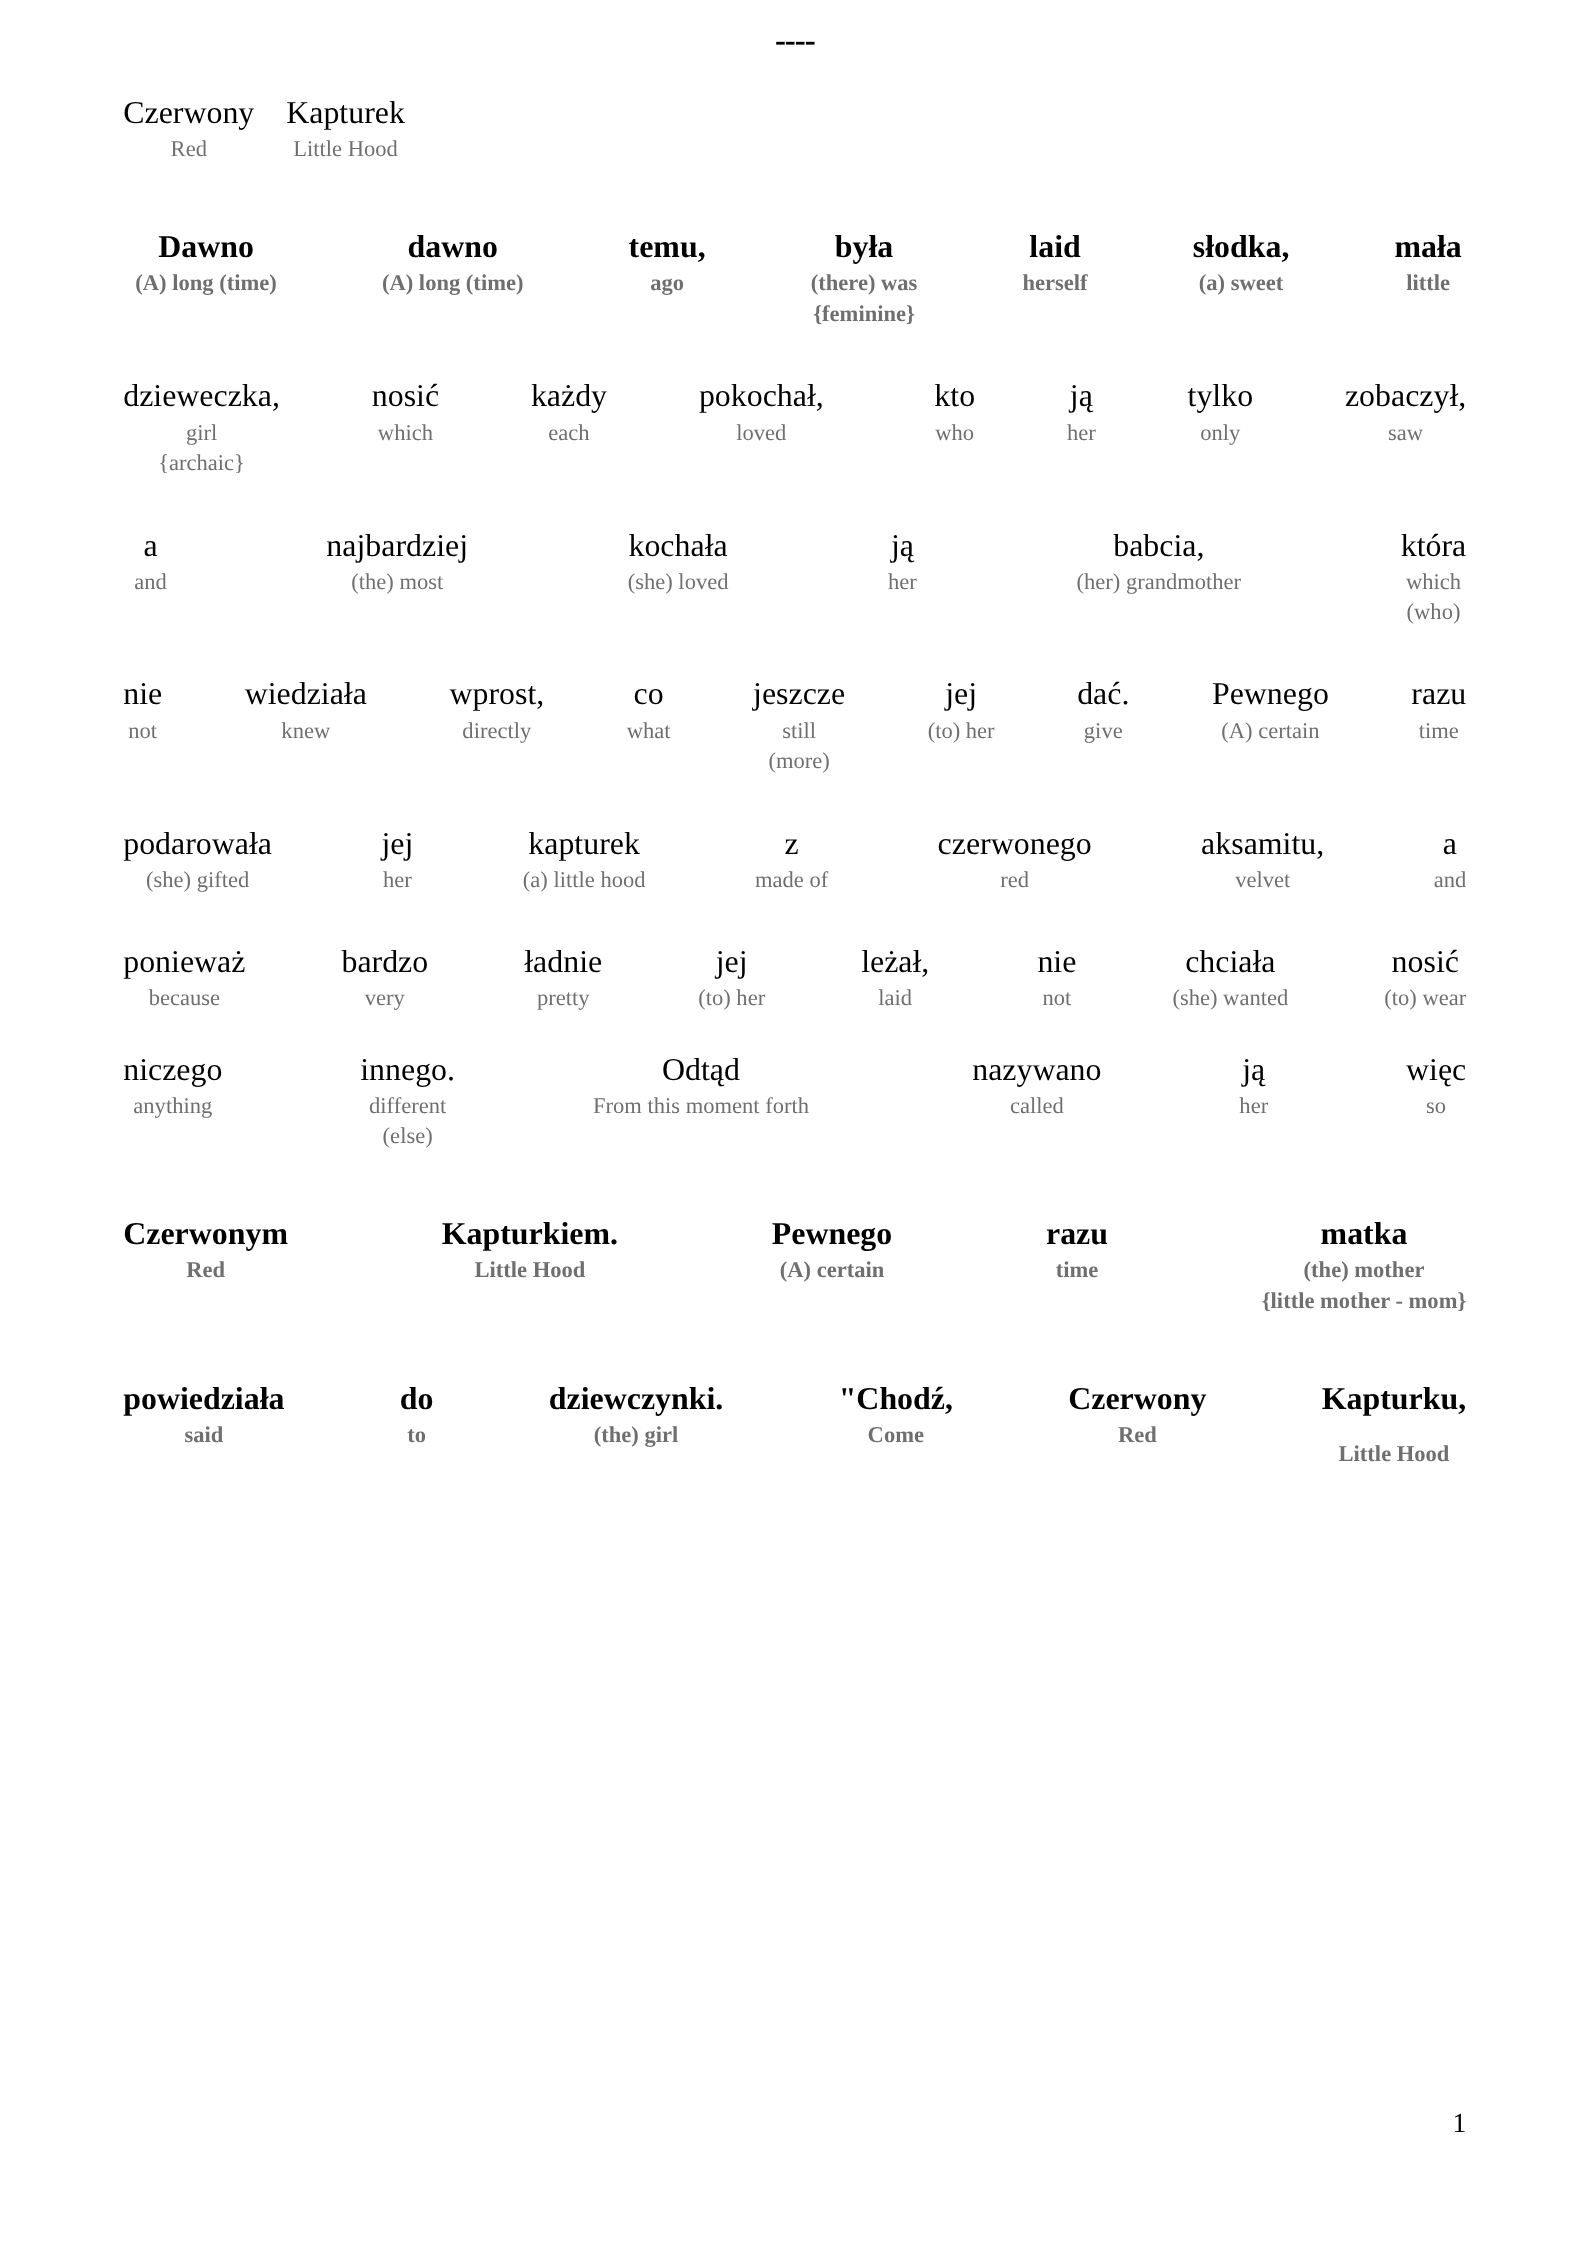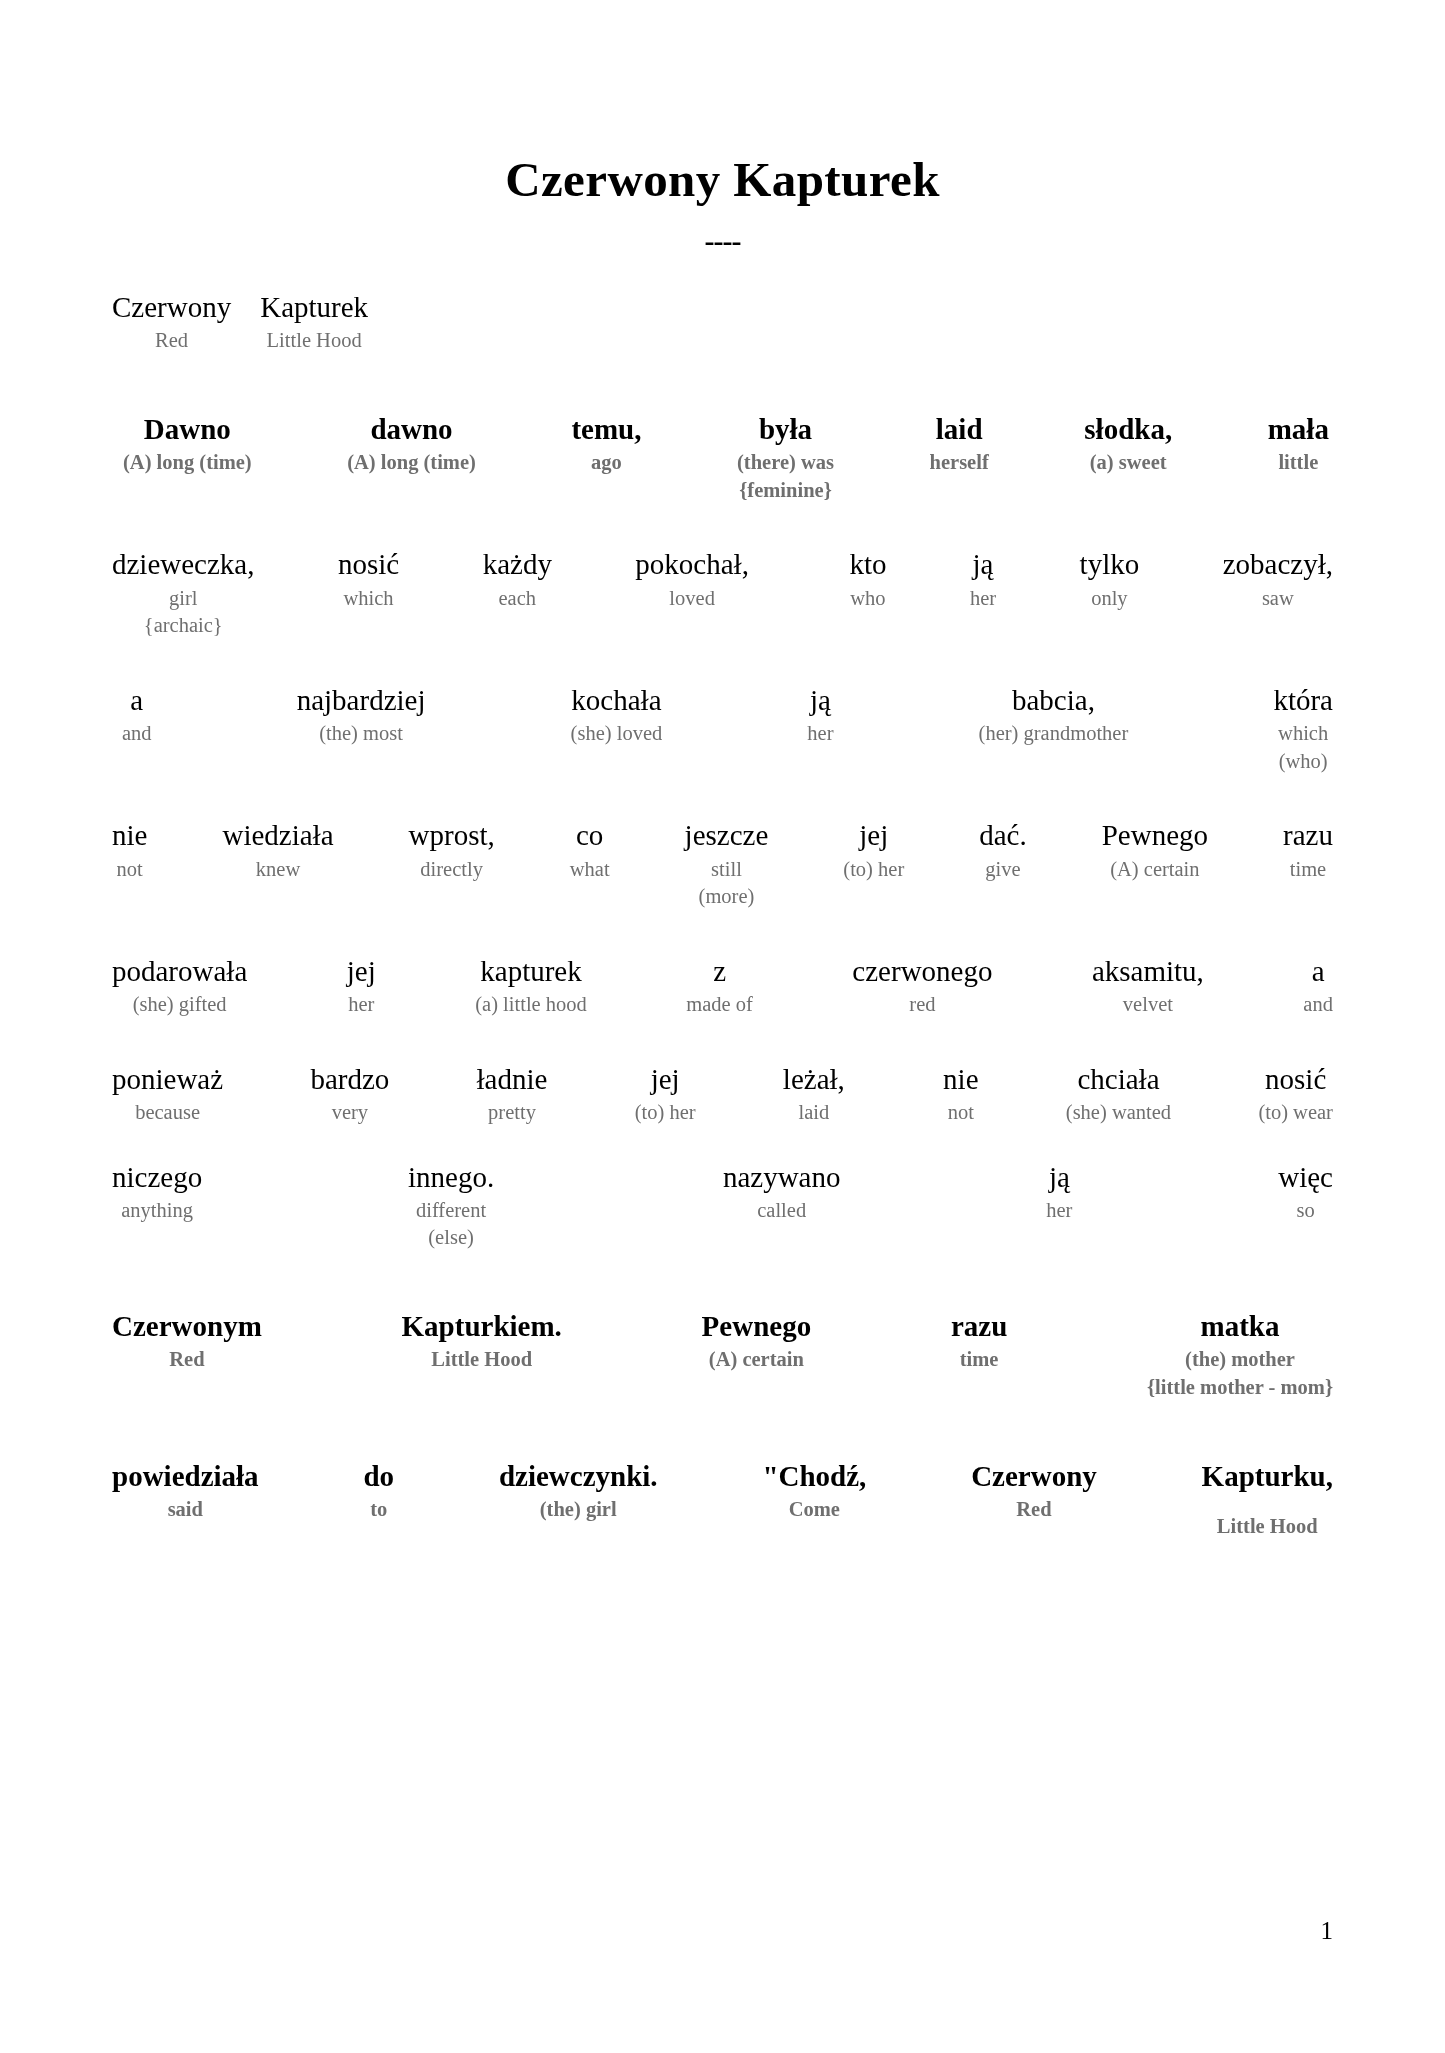--- a/index.html
+++ b/index.html
@@ -118,21 +118,20 @@
     font-size: 25px;
     color: #000000;
     font-family: "Liberation Serif", "DejaVu Serif", serif;
   }
 </style>
 </head>
 <body>
 
 <div class="page">
 
-  <h1 class="doc-title">Czerwony Kapturek</h1>
   <div class="doc-rule">----</div>
 
   <div class="body-area">
 
     <div class="gloss-line start sp-md">
       <div class="word" style="padding-left:0;">
         <span class="src">Czerwony</span>
         <span class="gl">Red</span>
       </div>
       <div class="word" style="padding-left:22px;">
@@ -346,20 +345,24 @@
     <div class="gloss-line sp-md">
       <div class="word" style="padding-left:0;">
         <span class="src">niczego</span>
         <span class="gl">anything</span>
       </div>
       <div class="word">
         <span class="src">innego.</span>
         <span class="gl">different</span>
         <span class="gl second">(else)</span>
       </div>
+      <div class="word">
+        <span class="src">Odtąd</span>
+        <span class="gl">From this moment forth</span>
+      </div>
       <div class="word" style="padding-left:30px;">
         <span class="src">nazywano</span>
         <span class="gl">called</span>
       </div>
       <div class="word">
         <span class="src">ją</span>
         <span class="gl">her</span>
       </div>
       <div class="word" style="padding-right:0;">
         <span class="src">więc</span>

